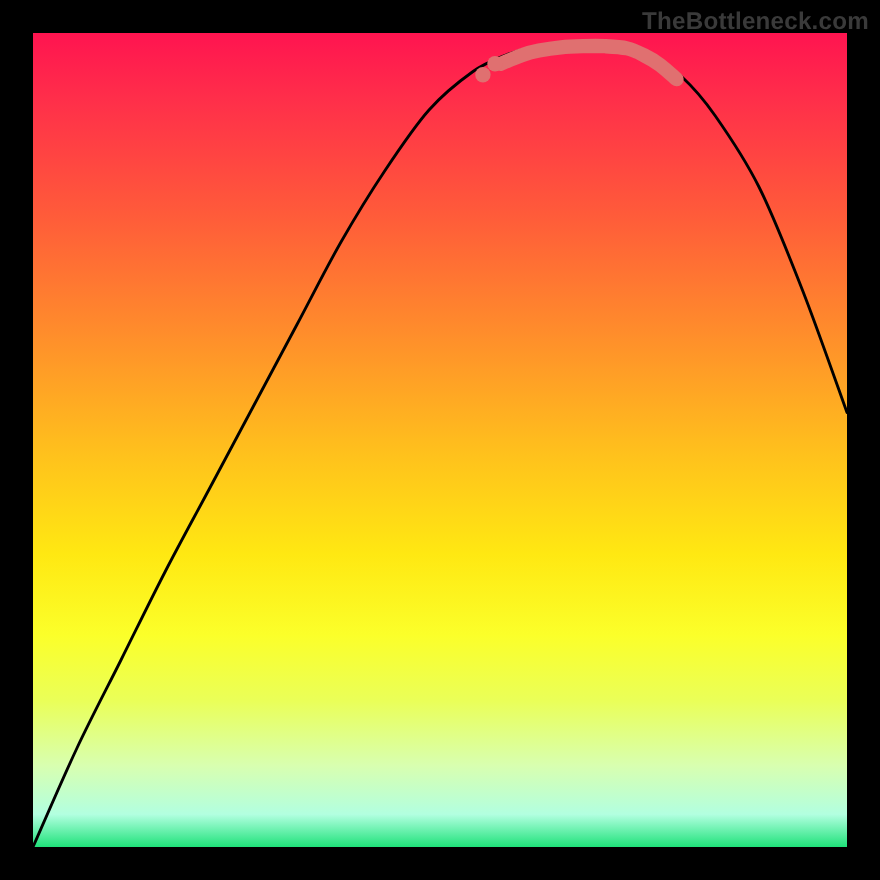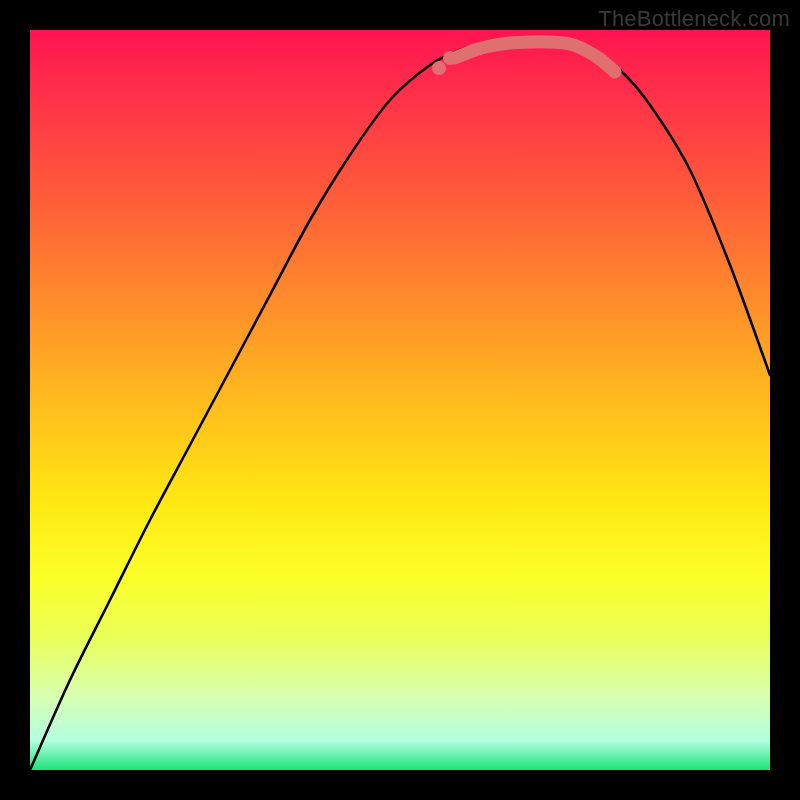--- a/index.html
+++ b/index.html
@@ -29,21 +29,21 @@
       #d8ffb0 90%,
       #b2ffe0 96%,
       #1fe27a 100%);
   }
   .watermark {
     position: absolute;
     top: 6px;
     right: 10px;
     color: #3a3a3a;
     font-size: 22px;
-    font-weight: 400;
+    font-weight: 700;
     letter-spacing: 0.2px;
   }
   svg.plot {
     position: absolute;
     left: 30px;
     top: 30px;
     width: 740px;
     height: 740px;
     overflow: visible;
   }

